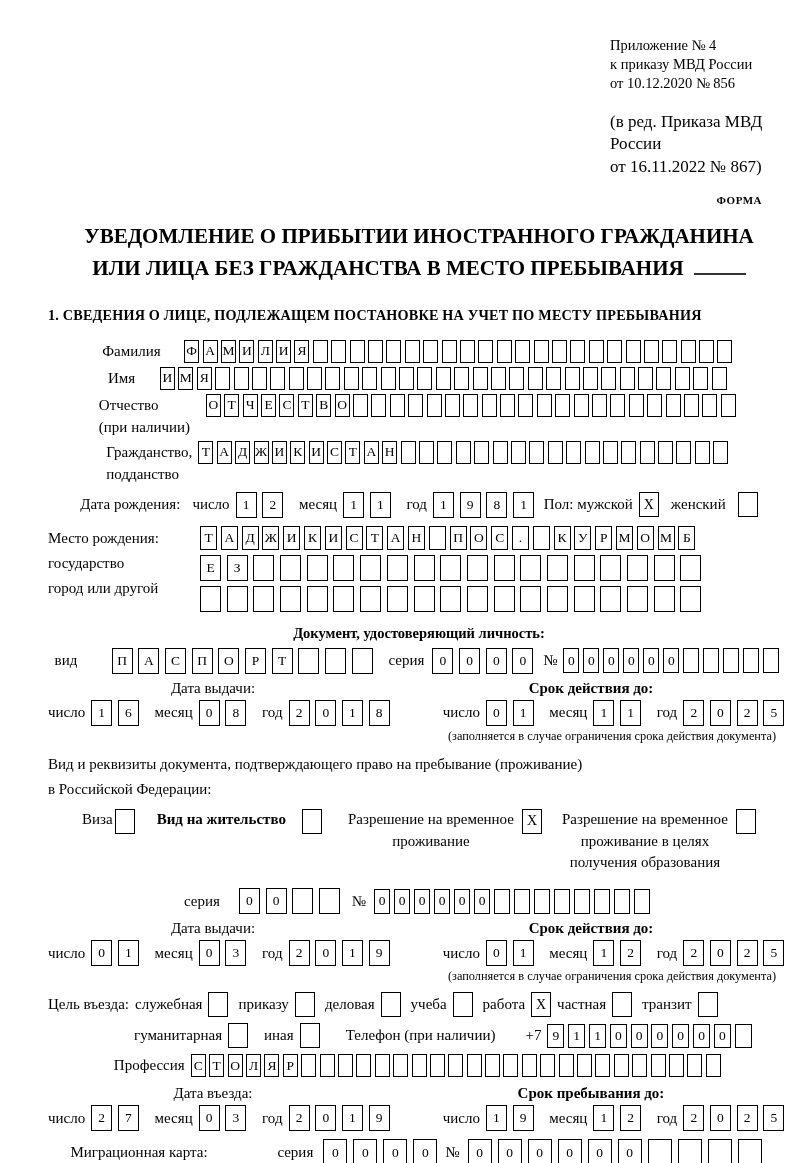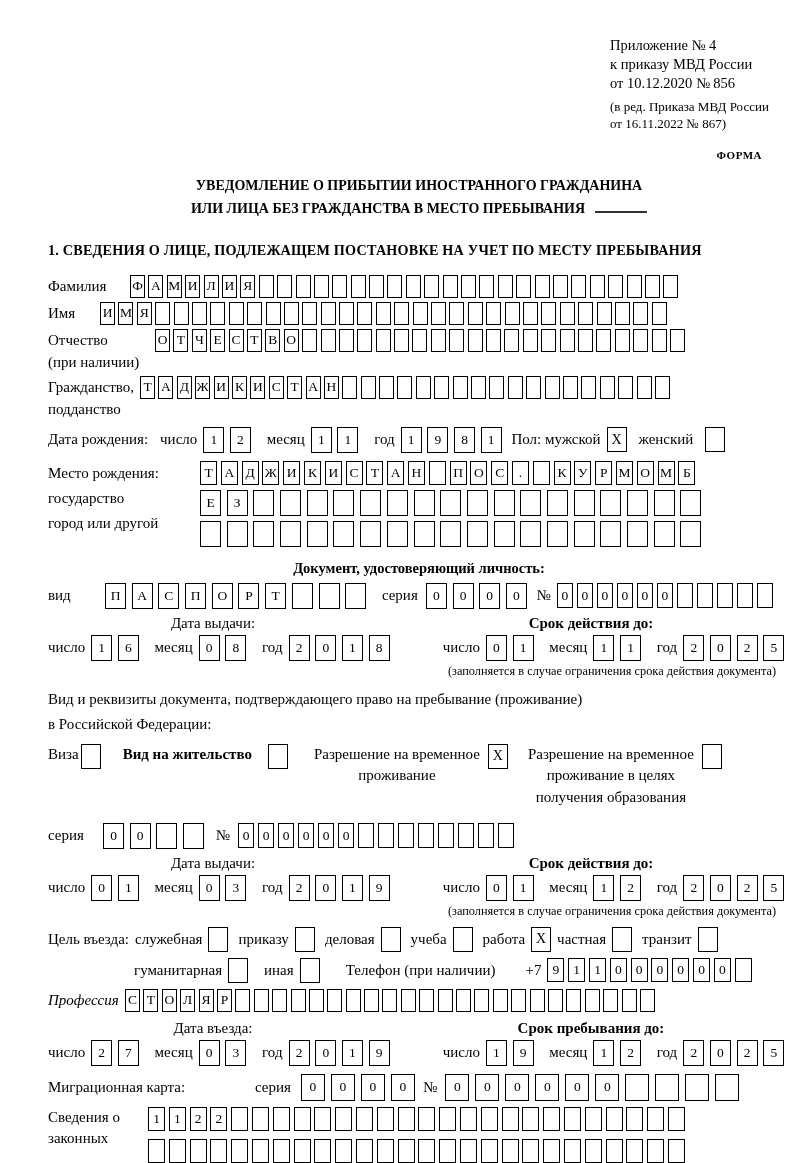--- a/index.html
+++ b/index.html
@@ -1,25 +1,25 @@
 <!DOCTYPE html>
 <html><head>
 <meta charset="utf-8">
 <style>
   html,body{margin:0;padding:0;background:#fff;}
   body{width:800px;height:1163px;overflow:hidden;color:#000;
        font-family:"Liberation Serif","DejaVu Serif",serif;font-size:15px;}
   .page{box-sizing:border-box;width:800px;height:1163px;padding:36px 10px 0 48px;}
   .appendix{margin-left:562px;font-size:14.5px;line-height:1.32;}
-  .edition{margin-left:562px;font-size:13px;line-height:1.3;margin-top:6px;}
+  .edition{margin-left:562px;font-size:17px;line-height:1.3;margin-top:18px;}
   .form-label{text-align:right;margin:16px 28px 0 0;font-weight:bold;font-size:11px;letter-spacing:.5px;}
-  .title{text-align:center;font-weight:bold;font-size:14px;line-height:1.55;margin-top:14px;}
+  .title{text-align:center;font-weight:bold;font-size:21px;line-height:1.55;margin-top:14px;}
   .title .uline{display:inline-block;width:52px;border-bottom:2px solid #333;margin-left:10px;height:14px;}
   .sec-heading{font-weight:bold;font-size:14.2px;margin-top:22px;margin-bottom:16px;letter-spacing:.2px;}
-  .frow{display:flex;align-items:center;margin-bottom:4px;}
+  .frow{display:flex;align-items:center;margin-bottom:4px;justify-content:center;}
   .frow.top{align-items:flex-start;}
   .lblcol{line-height:1.5;}
   .cells{display:flex;flex:none;}
   .cell{display:inline-flex;align-items:center;justify-content:center;border:1.5px solid #000;
         box-sizing:border-box;font-size:13.5px;background:#fff;flex:none;}
   .cg-s  .cell{width:15px;height:23px;margin-right:3.4px;}
   .cg-23 .cell{width:16px;height:25px;margin-right:4px;}
   .cg-24 .cell{width:17px;height:24px;margin-right:3.8px;}
   .cg-29 .cell{width:21px;height:26px;margin-right:5.7px;}
   .cg-33 .cell{width:24px;height:27px;margin-right:6px;}
@@ -546,21 +546,21 @@
         <span class="cell">0</span>
         <span class="cell">0</span>
         <span class="cell">0</span>
         <span class="cell">0</span>
         <span class="cell">0</span>
         <span class="cell">0</span>
         <span class="cell"></span>
       </span>
   </div>
   <div class="frow" style="margin-bottom:8px;">
-    <span style="width:77px;flex:none;font-style:italic;">Профессия</span>
+    <span style="width:77px;flex:none;">Профессия</span>
     <span class="cells cg-s">
         <span class="cell">С</span>
         <span class="cell">Т</span>
         <span class="cell">О</span>
         <span class="cell">Л</span>
         <span class="cell">Я</span>
         <span class="cell">Р</span>
         <span class="cell"></span>
         <span class="cell"></span>
         <span class="cell"></span>

